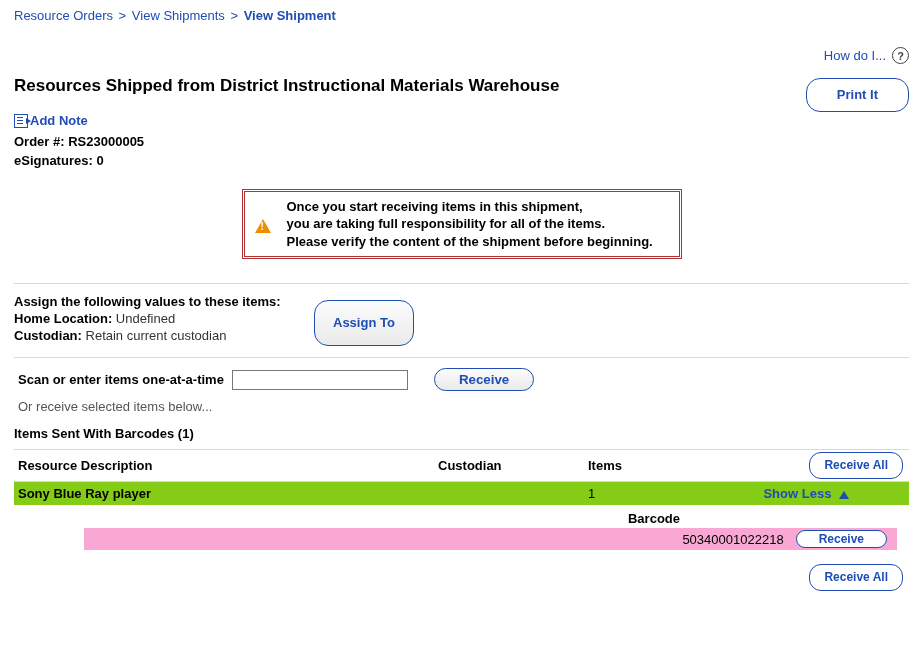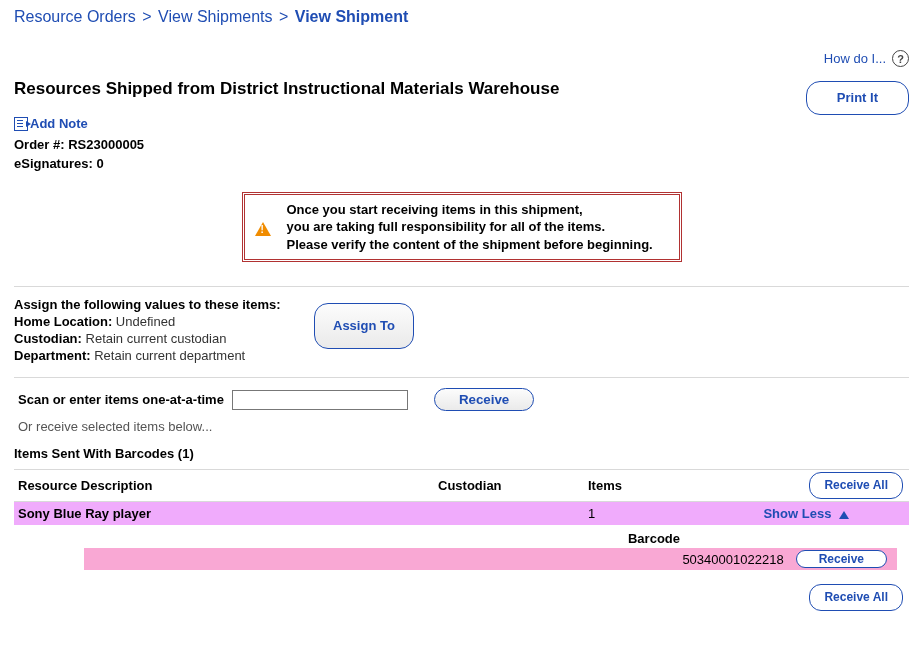--- a/index.html
+++ b/index.html
@@ -7,21 +7,21 @@
     margin: 0;
     padding: 8px 14px;
     font-family: Arial, Helvetica, sans-serif;
     font-size: 13px;
     color: #000;
     background: #fff;
     width: 923px;
   }
   a { color: #1f4db3; text-decoration: none; }
 
-  .breadcrumb { font-size: 16px; margin-bottom: 24px; }
+  .breadcrumb { font-size: 13px; margin-bottom: 24px; }
   .breadcrumb .sep { color: #1f4db3; margin: 0 2px; }
   .breadcrumb .current { font-weight: bold; color: #1f4db3; }
   .help-link { font-size: 13px; color: #1f4db3; display: flex; align-items: center; gap: 6px; margin-bottom: 8px; cursor: pointer; }
   .q-icon {
     display: inline-flex; align-items: center; justify-content: center;
     width: 17px; height: 17px; border: 1.5px solid #444; border-radius: 50%;
     font-size: 11px; color: #444; font-weight: bold;
   }
 
   h1.page-title { font-size: 17px; font-weight: bold; margin: 4px 0 16px; }
@@ -107,21 +107,21 @@
   table.items { width: 100%; border-collapse: collapse; }
   table.items th {
     text-align: left; font-weight: bold; font-size: 13px;
     border-top: 1px solid #d9d9d9; border-bottom: 1px solid #d9d9d9;
     padding: 2px 4px;
     vertical-align: middle;
     height: 22px;
   }
   table.items th.right { text-align: right; padding-right: 6px; }
   table.items td { padding: 4px; }
-  tr.item-row { background: #f0abfc; }
+  tr.item-row { background: #84cc16; }
   tr.item-row td.desc { font-weight: bold; }
   .show-less { color: #1f4db3; font-weight: bold; cursor: pointer; }
   .up-caret { display: inline-block; width: 0; height: 0; border-left: 5px solid transparent; border-right: 5px solid transparent; border-bottom: 8px solid #1f4db3; margin-left: 4px; vertical-align: middle; }
 
   .receive-all-pill {
     display: inline-block; border: 1px solid #1f4db3; border-radius: 12px;
     color: #1f4db3; font-weight: bold; padding: 4px 14px; font-size: 12px;
     background: #fff; cursor: pointer; line-height: 17px;
   }
 
@@ -189,24 +189,20 @@
     <button class="btn assign-to-btn">Assign To</button>
   </div>
   <div class="assign-title">Assign the following values to these items:</div>
   <div class="kv">
     <span class="k">Home Location:</span>
     <span class="v">Undefined</span>
   </div>
   <div class="kv">
     <span class="k">Custodian:</span>
     <span class="v">Retain current custodian</span>
-  </div>
-  <div class="kv">
-    <span class="k">Department:</span>
-    <span class="v">Retain current department</span>
   </div>
 </div>
 
 <hr class="section">
 
 <div class="scan-row">
   <span class="scan-label">Scan or enter items one-at-a-time</span>
   <input class="scan-input" type="text" value="" style="">
   <span style="width:10px;"></span>
   <button class="receive-btn-small">Receive</button>

